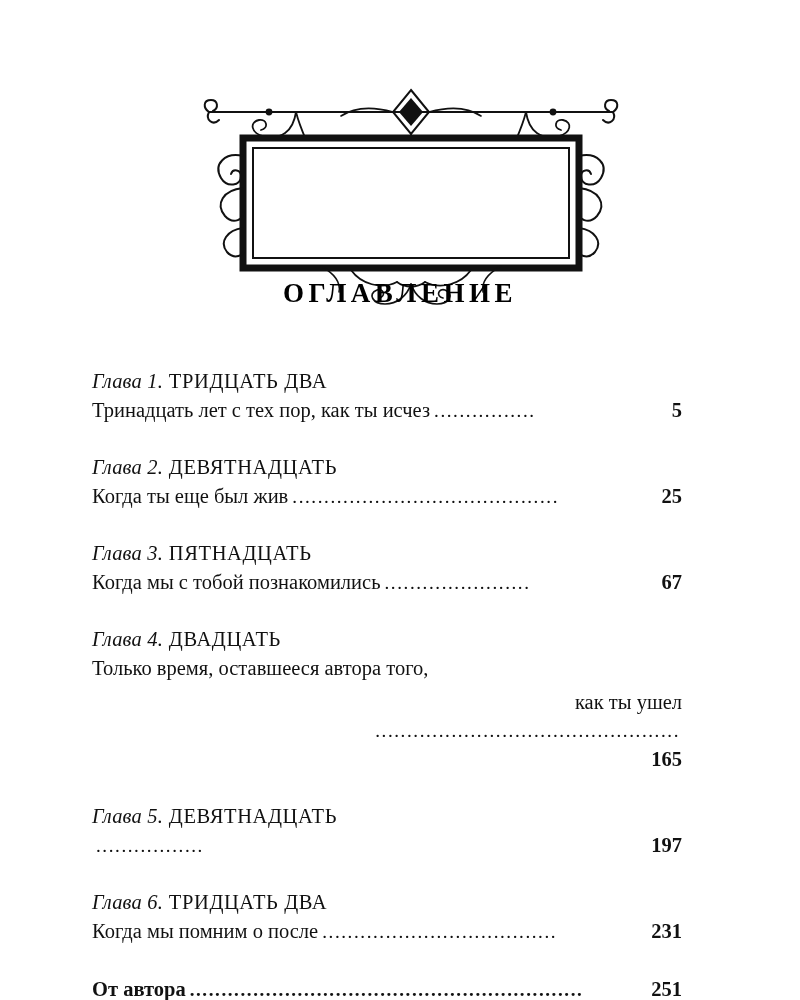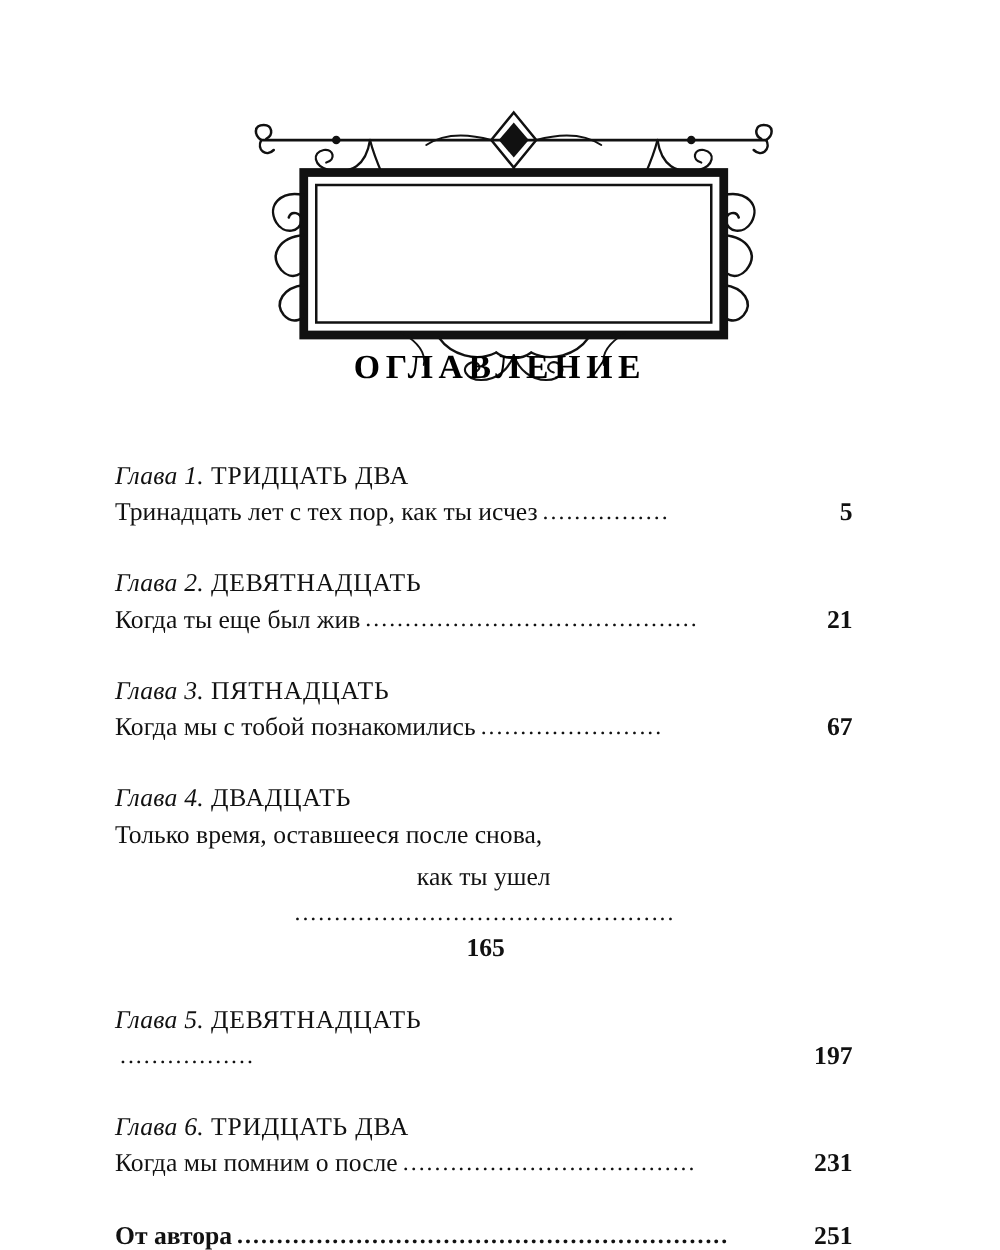--- a/index.html
+++ b/index.html
@@ -72,21 +72,21 @@
     letter-spacing: 0.2px;
     font-family: Liberation Serif, serif;
   }
   .chapter-name {
     font-style: normal;
     letter-spacing: 0.6px;
     text-align: center;
   }
   .sub-line {
     display: flex;
-    align-items: center;
+    align-items: flex-end;
     font-size: 20.5px;
     line-height: 1.45;
     margin-top: 2px;
     white-space: nowrap;
   }
   .sub-text {
     flex: 0 0 auto;
   }
   .leader {
     flex: 1 1 auto;
@@ -195,41 +195,41 @@
       </div>
     </div>
 
     <div class="toc-entry">
       <div class="chapter-line">
         <span class="chapter-label">Глава 2.</span><span class="chapter-name"> ДЕВЯТНАДЦАТЬ</span>
       </div>
       <div class="sub-line">
         <span class="sub-text">Когда ты еще был жив</span>
         <span class="leader">..........................................</span>
-        <span class="page-num">21</span>
+        <span class="page-num">25</span>
       </div>
     </div>
 
     <div class="toc-entry">
       <div class="chapter-line">
         <span class="chapter-label">Глава 3.</span><span class="chapter-name"> ПЯТНАДЦАТЬ</span>
       </div>
       <div class="sub-line">
         <span class="sub-text">Когда мы с тобой познакомились</span>
         <span class="leader">.......................</span>
         <span class="page-num">67</span>
       </div>
     </div>
 
     <div class="toc-entry">
       <div class="chapter-line">
         <span class="chapter-label">Глава 4.</span><span class="chapter-name">  ДВАДЦАТЬ</span>
       </div>
       <div class="sub-line no-leader">
-        <span class="sub-text">Только время, оставшееся после снова,</span>
+        <span class="sub-text">Только время, оставшееся автора того,</span>
       </div>
       <div class="sub-line continued">
         <span class="sub-text">как ты ушел</span>
         <span class="leader">................................................</span>
         <span class="page-num">165</span>
       </div>
     </div>
 
     <div class="toc-entry">
       <div class="chapter-line">

